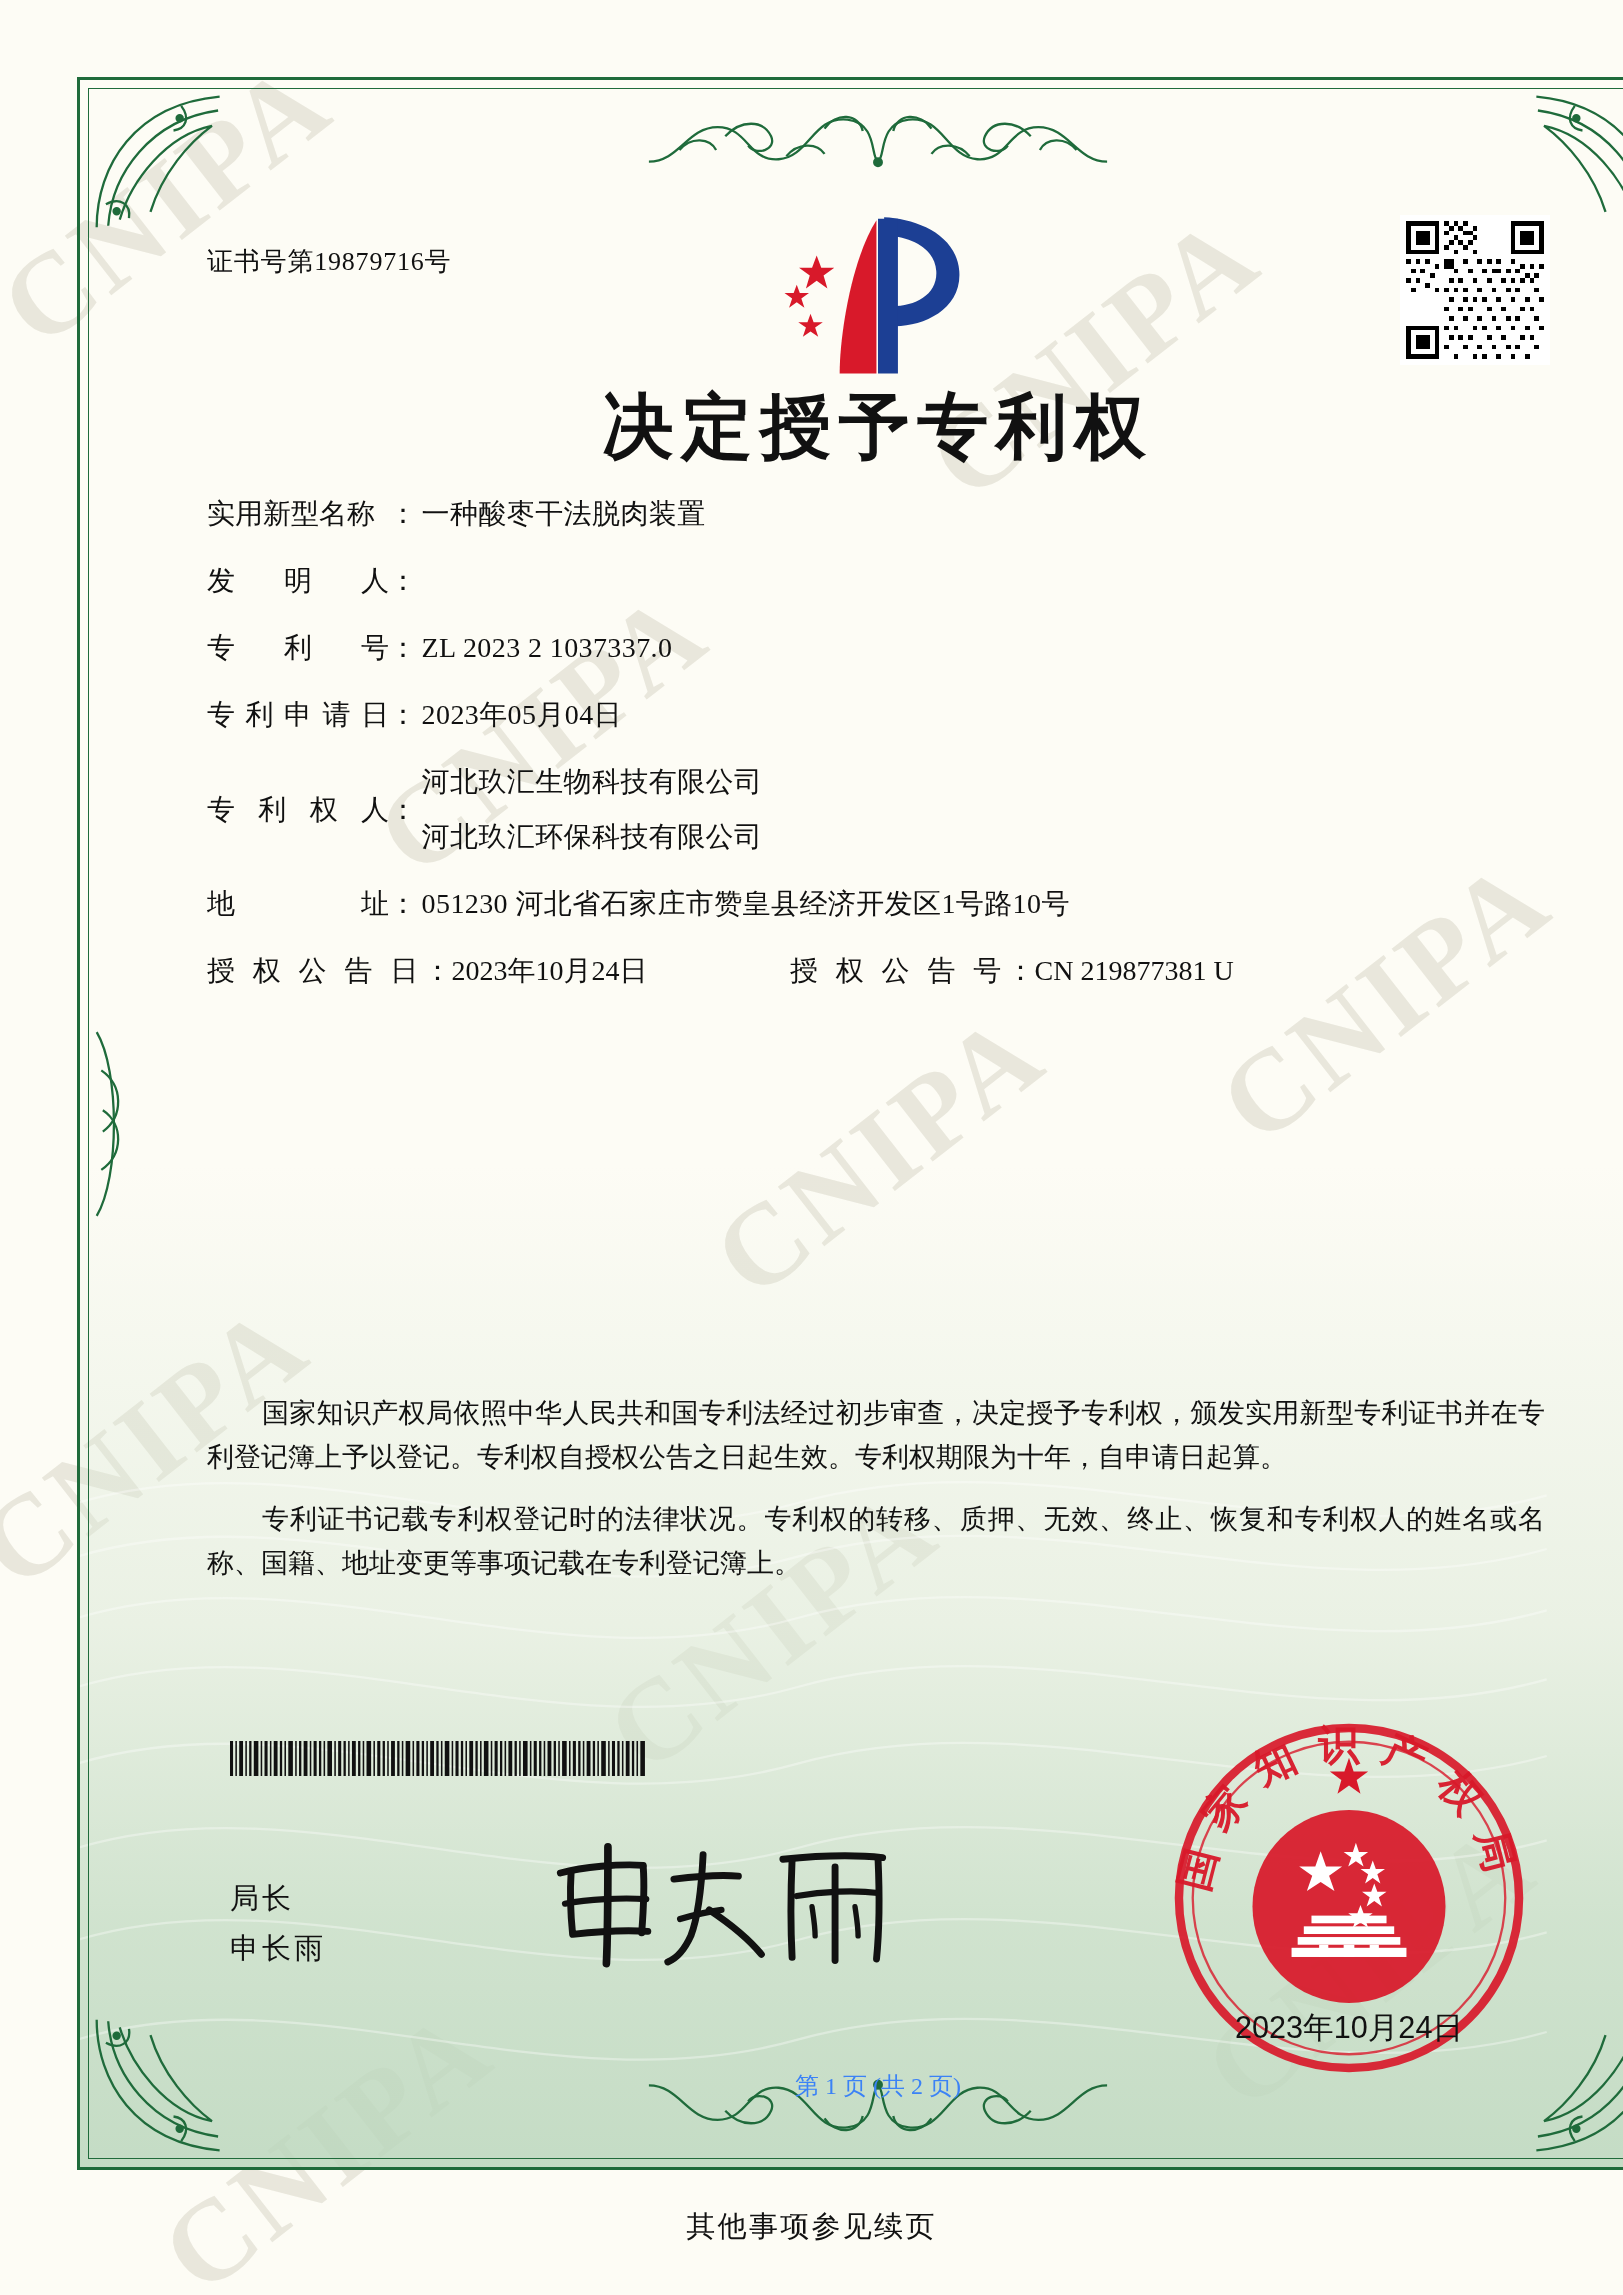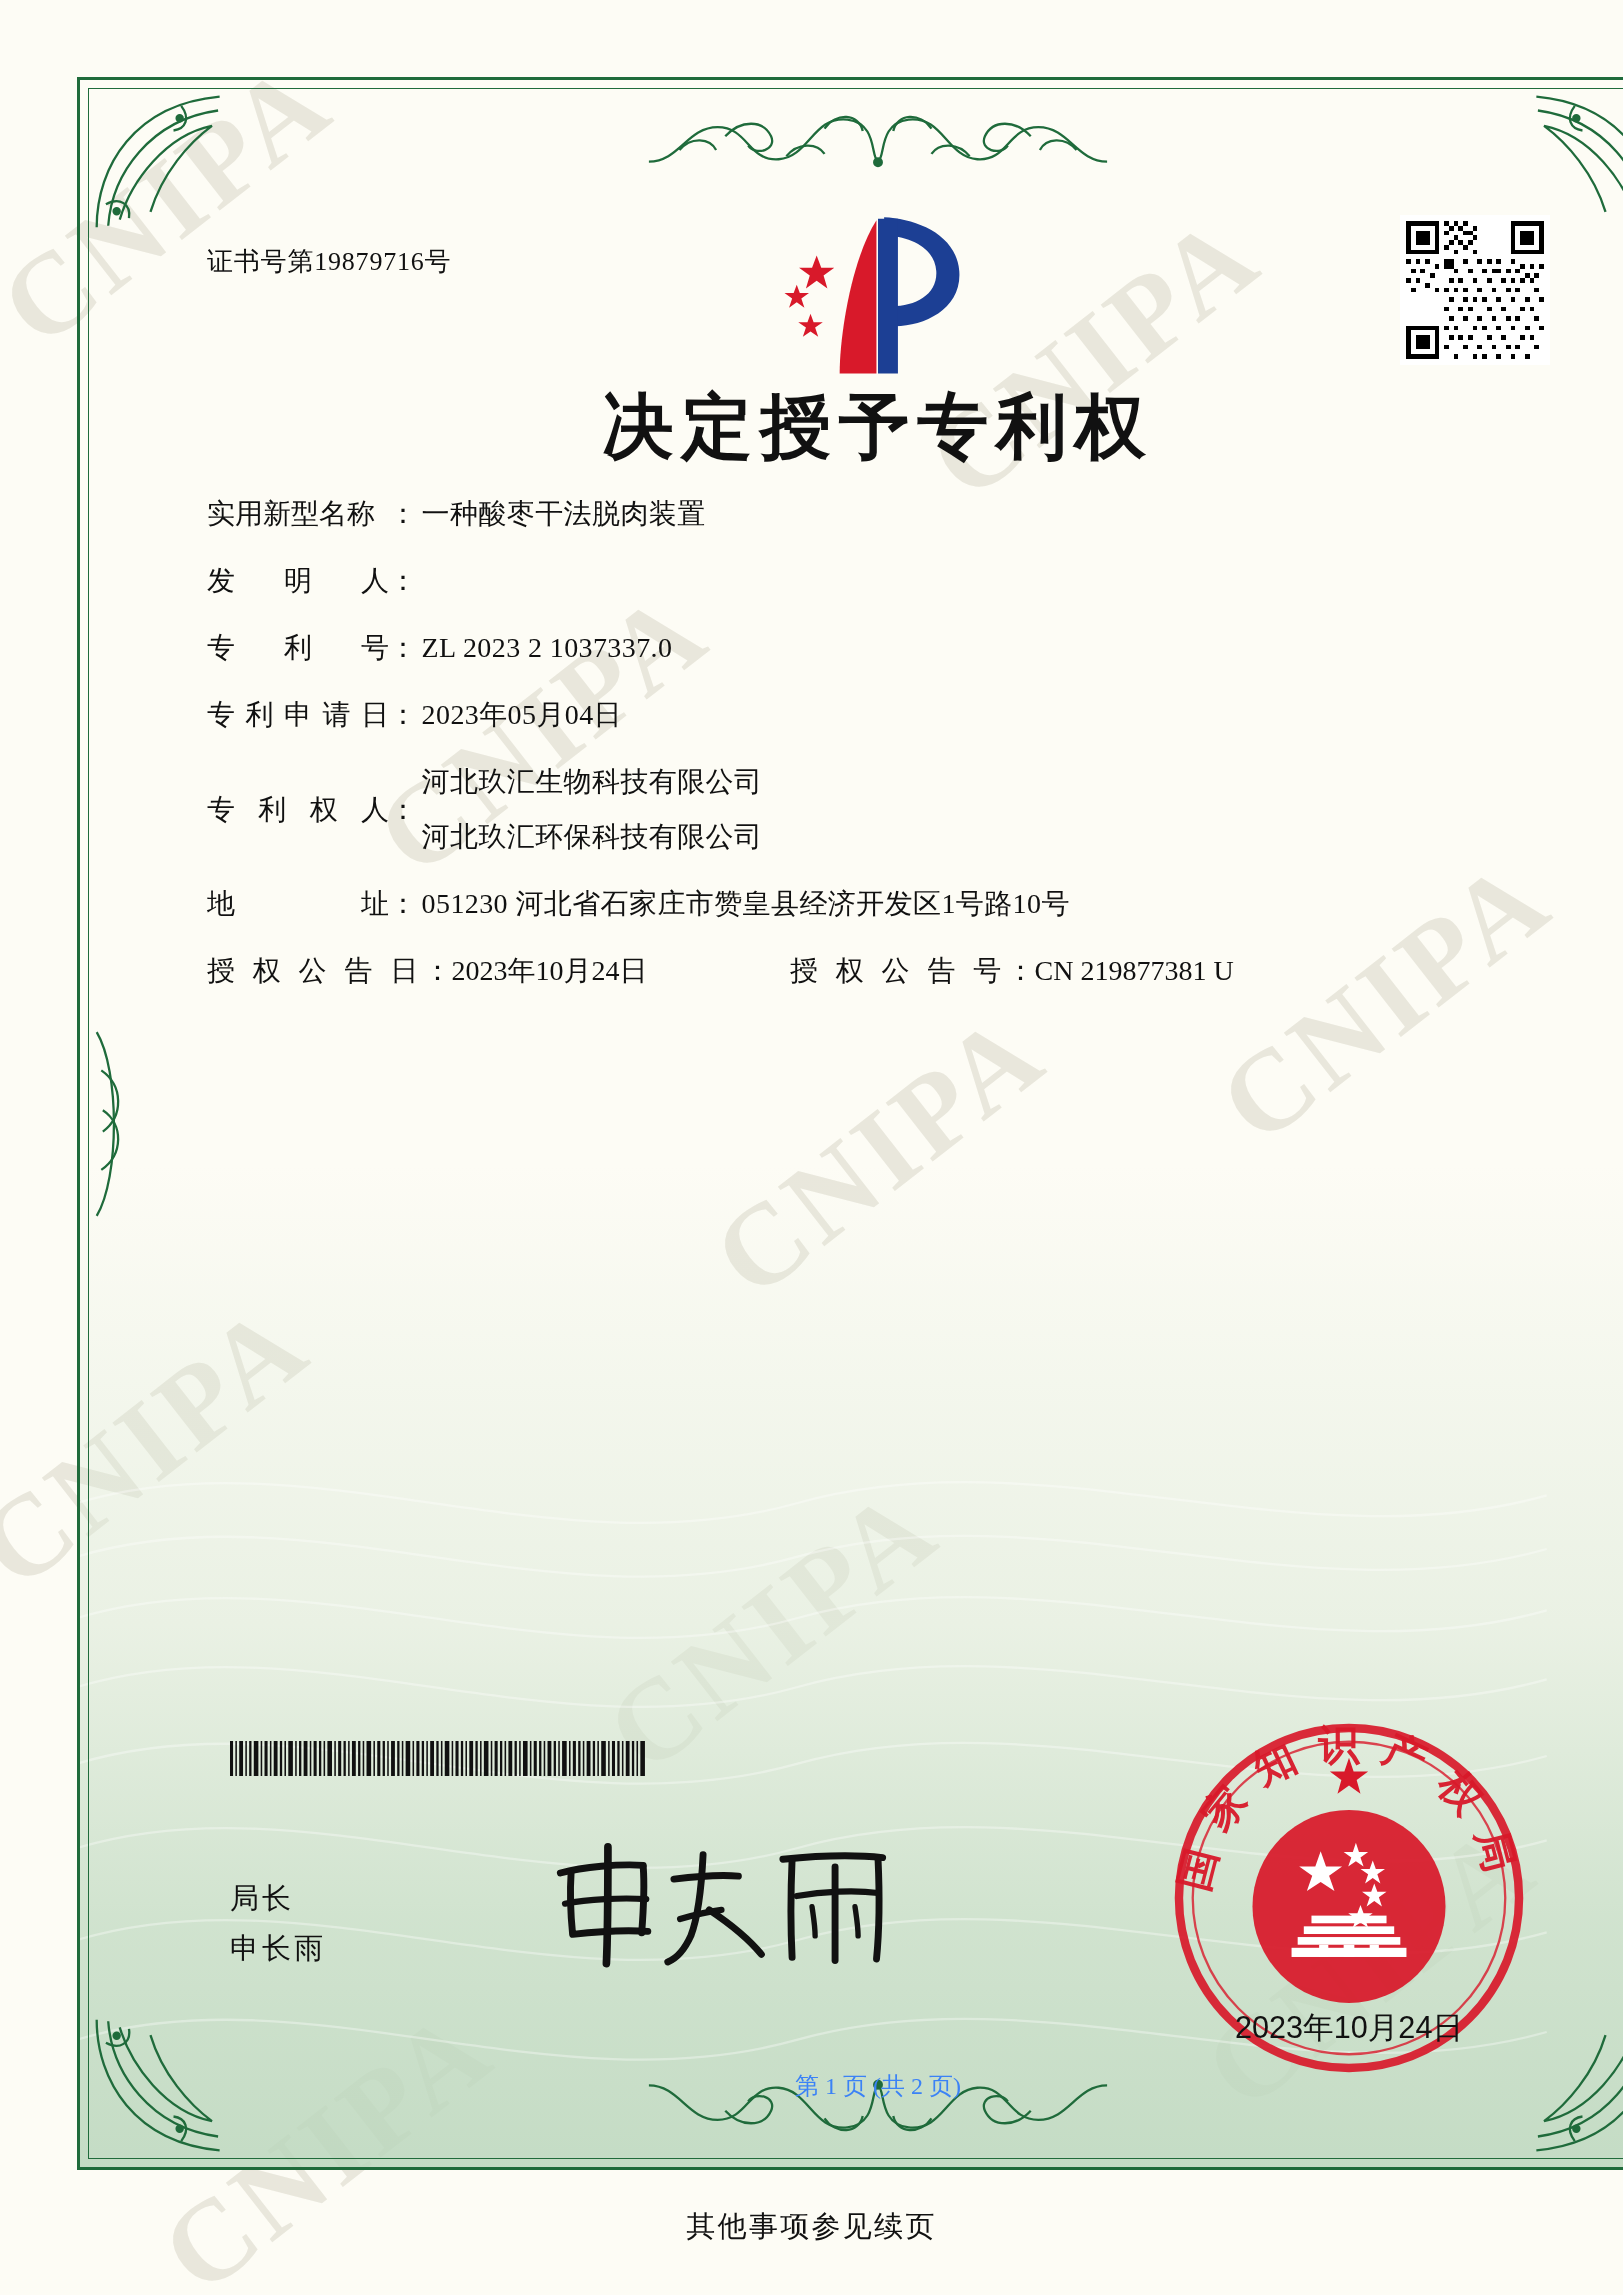--- a/index.html
+++ b/index.html
@@ -600,20 +600,24 @@
           <span>2023年10月24日</span>
         </div>
         <div class="grant-right">
           <span class="g-label">授 权 公 告 号</span>
           <span>：</span>
           <span>CN 219877381 U</span>
         </div>
       </div>
     </div>
 
+    <div class="paragraphs">
+      <p>国家知识产权局依照中华人民共和国专利法经过初步审查，决定授予专利权，颁发实用新型专利证书并在专利登记簿上予以登记。专利权自授权公告之日起生效。专利权期限为十年，自申请日起算。</p>
+      <p>专利证书记载专利权登记时的法律状况。专利权的转移、质押、无效、终止、恢复和专利权人的姓名或名称、国籍、地址变更等事项记载在专利登记簿上。</p>
+    </div>
 
     <svg class="barcode" viewBox="0 0 545 46" preserveAspectRatio="none">
       <g fill="#111">
         <rect x="0" y="0" width="4" height="46"></rect>
           <rect x="7" y="0" width="2" height="46"></rect>
         <rect x="12" y="0" width="5" height="46"></rect>
           <rect x="20" y="0" width="2" height="46"></rect>
         <rect x="25" y="0" width="3" height="46"></rect>
           <rect x="31" y="0" width="6" height="46"></rect>
         <rect x="40" y="0" width="2" height="46"></rect>

